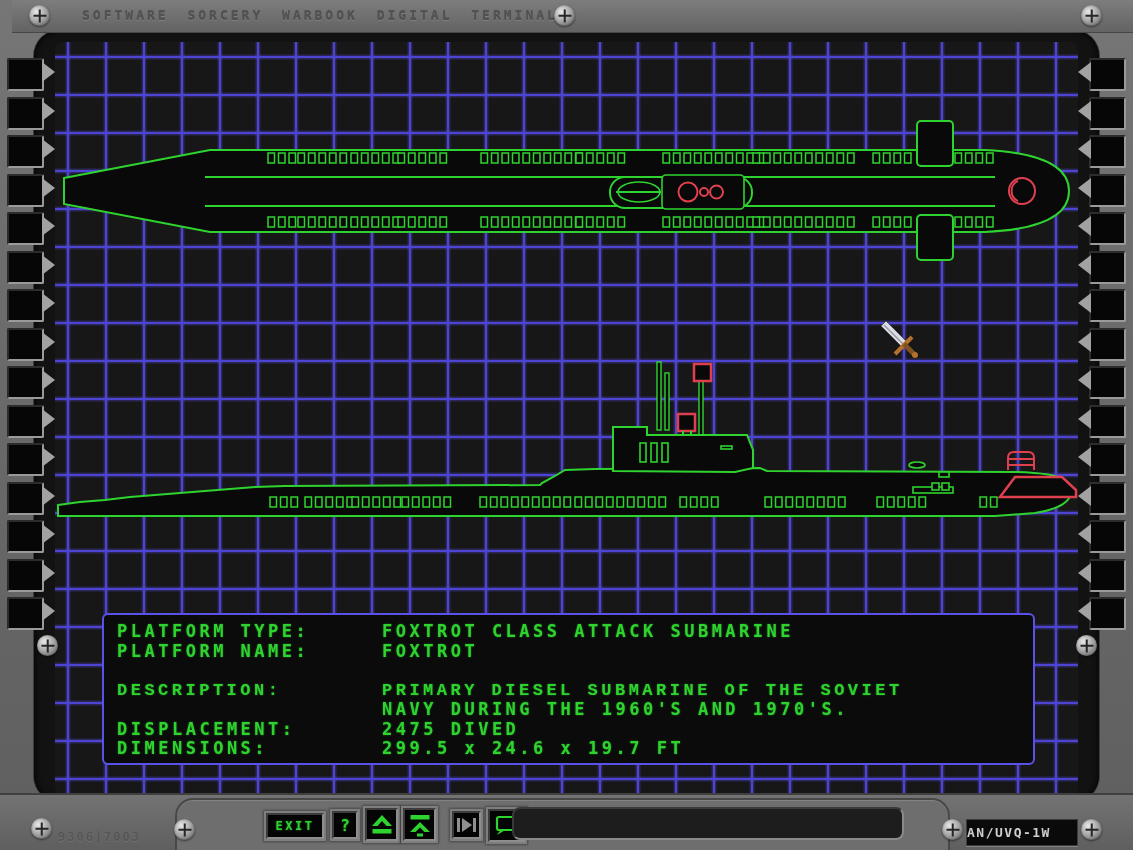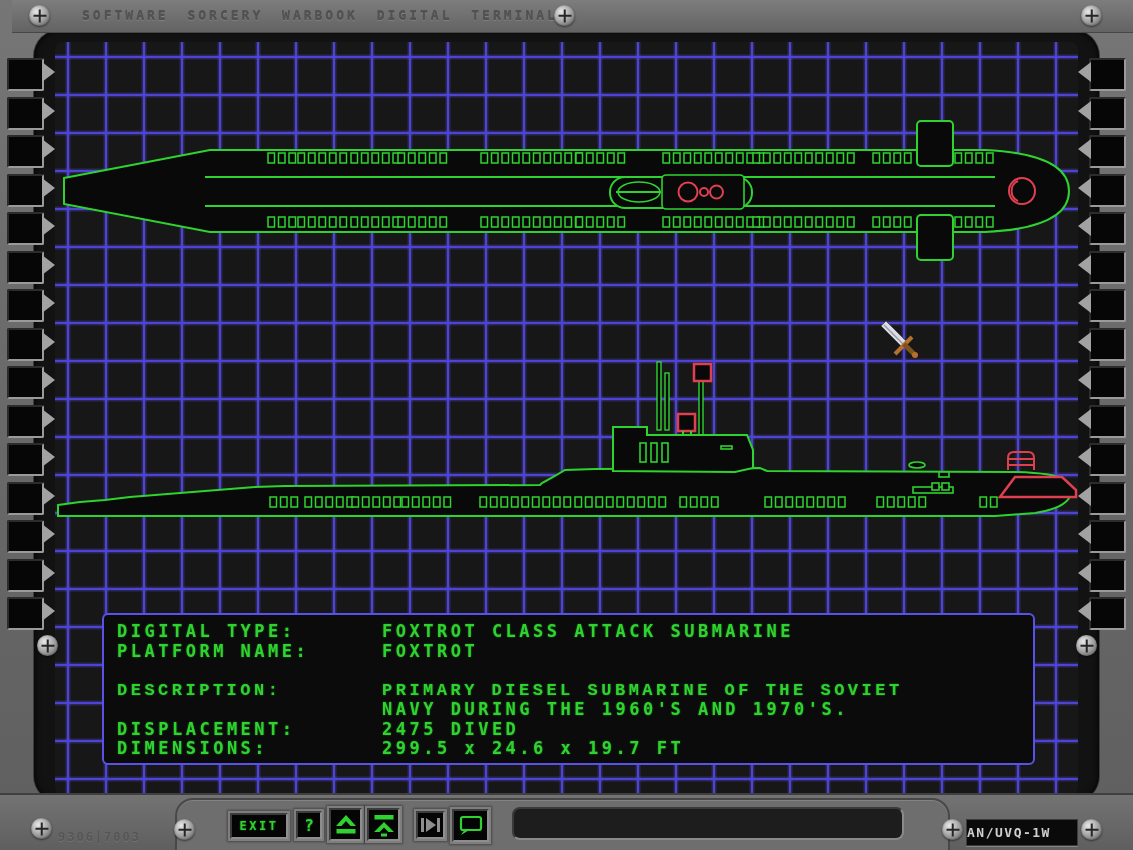--- a/index.html
+++ b/index.html
@@ -57,21 +57,21 @@
   
   .bottom-bar{position:absolute;left:0;top:793px;width:1133px;height:57px;
     background:linear-gradient(180deg,#737373,#5e5e5e);border-top:2px solid #404040;z-index:20;}
   .plate{position:absolute;left:175px;top:3px;width:775px;height:54px;border-radius:18px 18px 0 0;
     background:#6e6e6e;border:2px solid #484848;border-bottom:none;box-sizing:border-box;
     box-shadow:inset 0 1px 0 rgba(255,255,255,.15);}
   .serial{position:absolute;left:58px;top:35px;font-weight:bold;font-size:12px;letter-spacing:2px;
     color:#565656;text-shadow:0 1px 0 rgba(165,165,165,.25);}
   .tbtn{position:absolute;box-sizing:border-box;background:#050505;border:2px solid;
     border-color:#3c3c3c #8e8e8e #8e8e8e #3c3c3c;box-shadow:0 0 0 2px #7e7e7e,0 0 2px 3px rgba(0,0,0,.35);
-    color:#2fd32f;padding:0;display:flex;align-items:center;justify-content:center;cursor:pointer;}
+    color:#2fd32f;padding:0;display:flex;align-items:center;justify-content:center;cursor:pointer;margin-left:36px;}
   .tbtn svg{display:block;}
   .exit{left:230px;top:18px;width:58px;height:26px;font:bold 12px "DejaVu Sans Mono",monospace;
     letter-spacing:2.5px;text-shadow:0 0 2px rgba(47,211,47,.6);}
   .help{left:296px;top:16px;width:26px;height:28px;font:bold 16px "DejaVu Sans Mono",monospace;
     text-shadow:0 0 2px rgba(47,211,47,.6);}
   .icon-a{left:329px;top:13px;width:33px;height:33px;}
   .icon-b{left:367px;top:13px;width:33px;height:33px;}
   .icon-c{left:416px;top:16px;width:29px;height:28px;}
   .icon-d{left:452px;top:14px;width:37px;height:33px;}
   .strip{position:absolute;left:512px;top:12px;width:392px;height:33px;box-sizing:border-box;
@@ -307,21 +307,21 @@
         <rect class="hullthin" x="596" y="401" width="6" height="19"></rect>
         <rect class="hullthin" x="607" y="401" width="6" height="19"></rect>
         <rect class="hullthin" x="666" y="404" width="11" height="3"></rect>
         <path class="redfill" d="M945,455 L960,435 L1007,435 L1021,448 L1021,455 Z"></path>
         <path class="red" d="M953,428 L953,416 Q953,410 959,410 L973,410 Q979,410 979,416 L979,428 M953,417 L979,417 M953,423 L979,423"></path>
       </g>
     </svg>
 
     <div class="info-panel">
       <div class="info-row">
-        <span class="lbl">DIGITAL TYPE:</span>
+        <span class="lbl">PLATFORM TYPE:</span>
         <span class="val">FOXTROT CLASS ATTACK SUBMARINE</span>
       </div>
       <div class="info-row">
         <span class="lbl">PLATFORM NAME:</span>
         <span class="val">FOXTROT</span>
       </div>
       <div class="info-row gap">
         <span class="lbl">DESCRIPTION:</span>
         <span class="val">PRIMARY DIESEL SUBMARINE OF THE SOVIET</span>
       </div>

